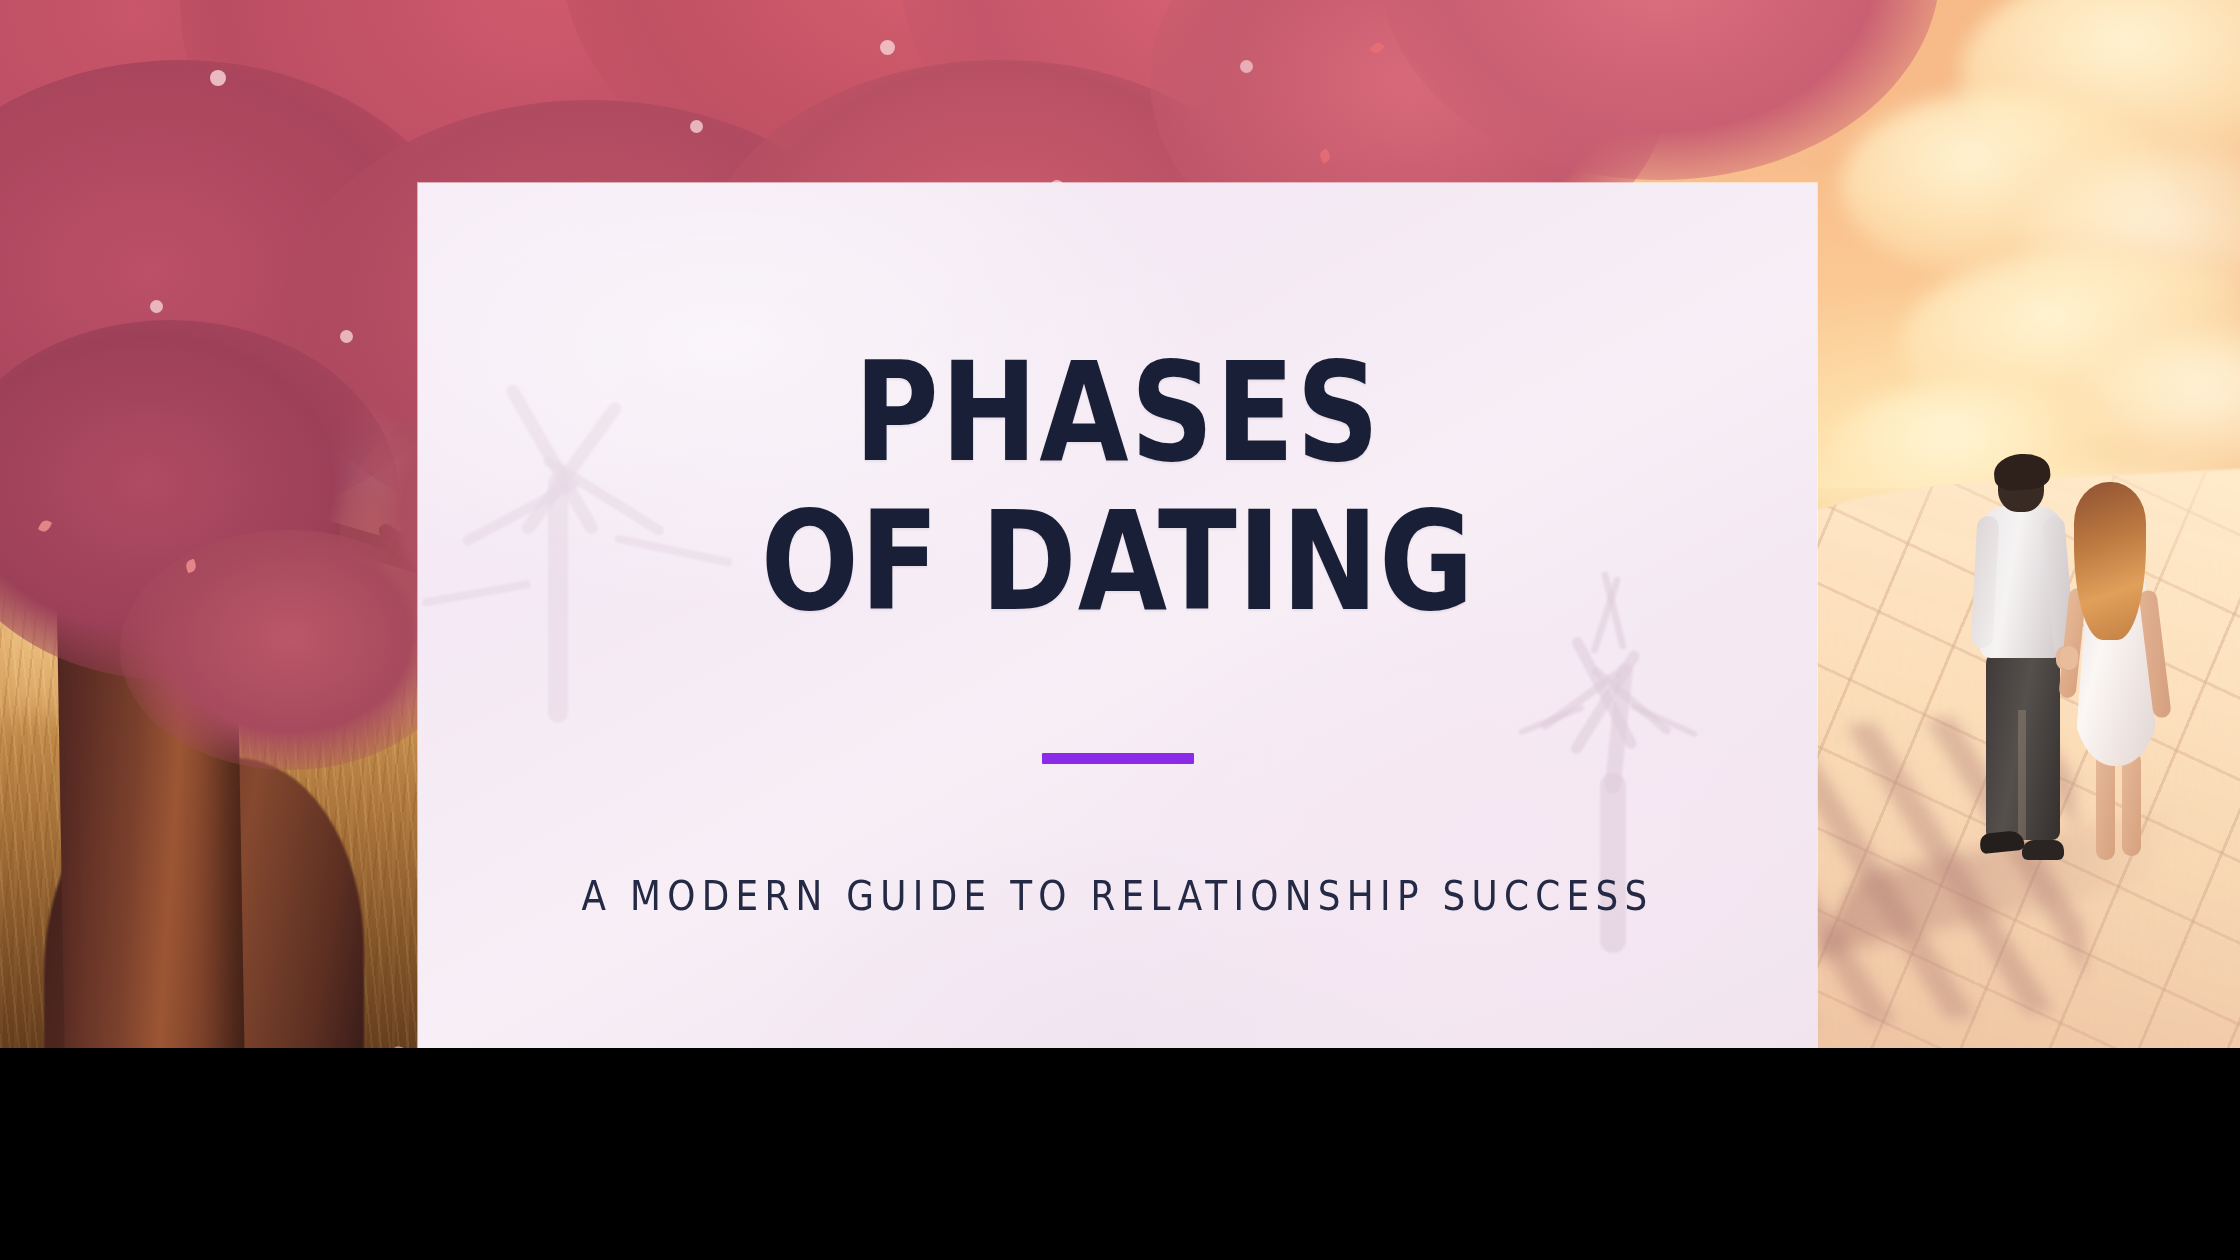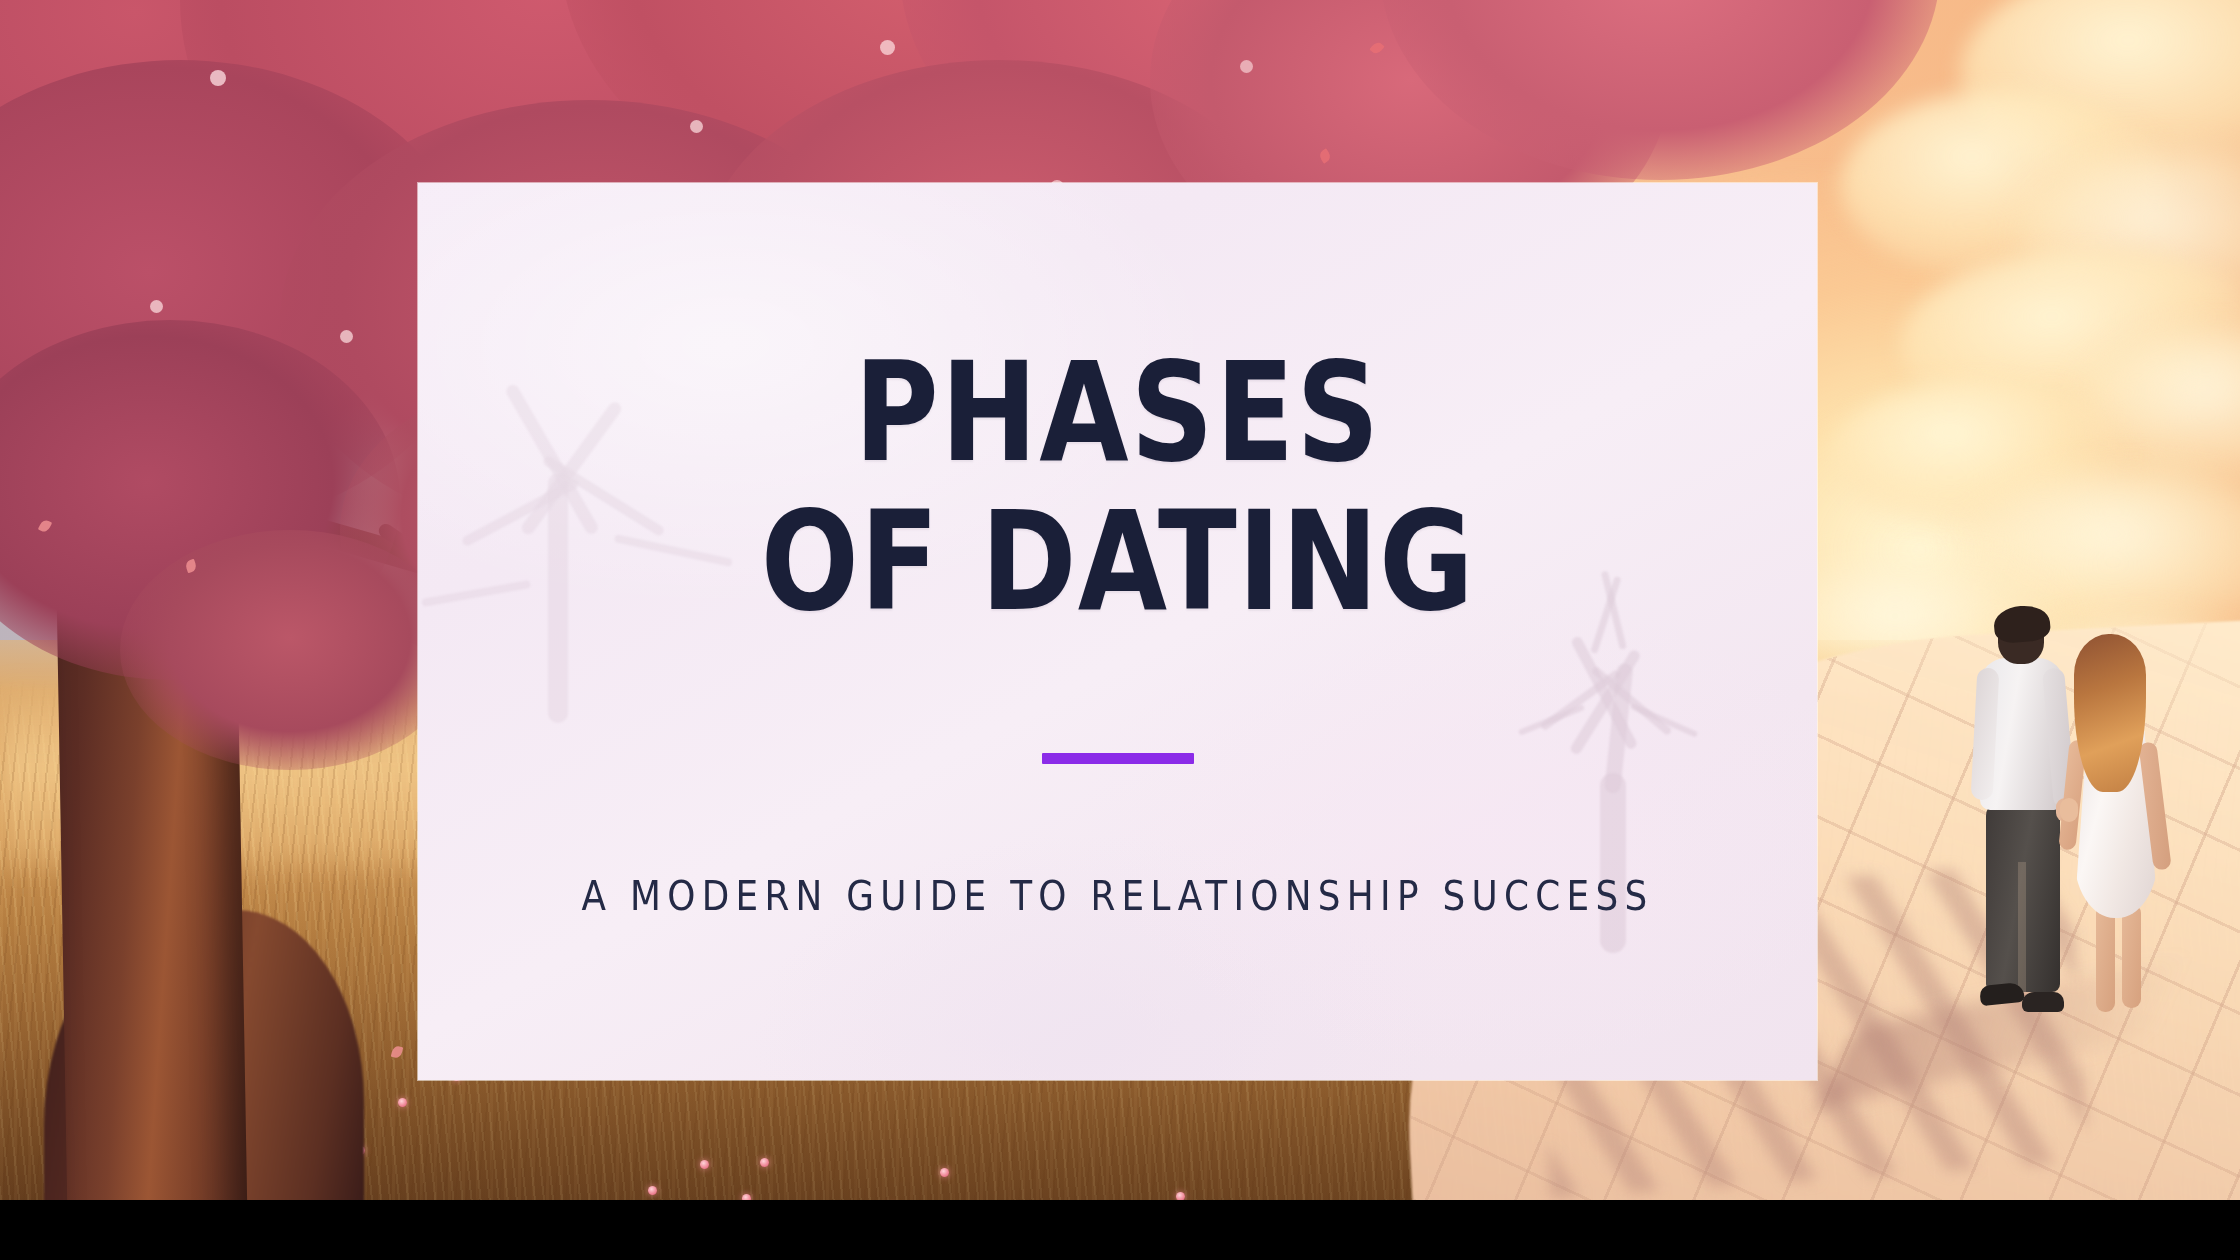--- a/index.html
+++ b/index.html
@@ -5,21 +5,21 @@
   * { margin:0; padding:0; box-sizing:border-box; }
   html, body {
     width:2240px; height:1260px;
     overflow:hidden;
     font-family:"Liberation Sans", sans-serif;
     background:#000;
   }
 
   #stage {
     position:relative;
-    width:2240px; height:1200px;
+    width:2240px; height:1048px;
     overflow:hidden;
     isolation:isolate;
   }
   .sky2 {
     position:absolute; inset:0;
     background:linear-gradient(100deg,
        #b9b3bd 0%, #c3b6bb 12%, #d6b9b2 24%,
        #e8bfa6 38%, #f3c49a 50%, #f7c293 62%,
        #f8bd8c 74%, #f6b886 86%, #f2b080 100%);
   }

